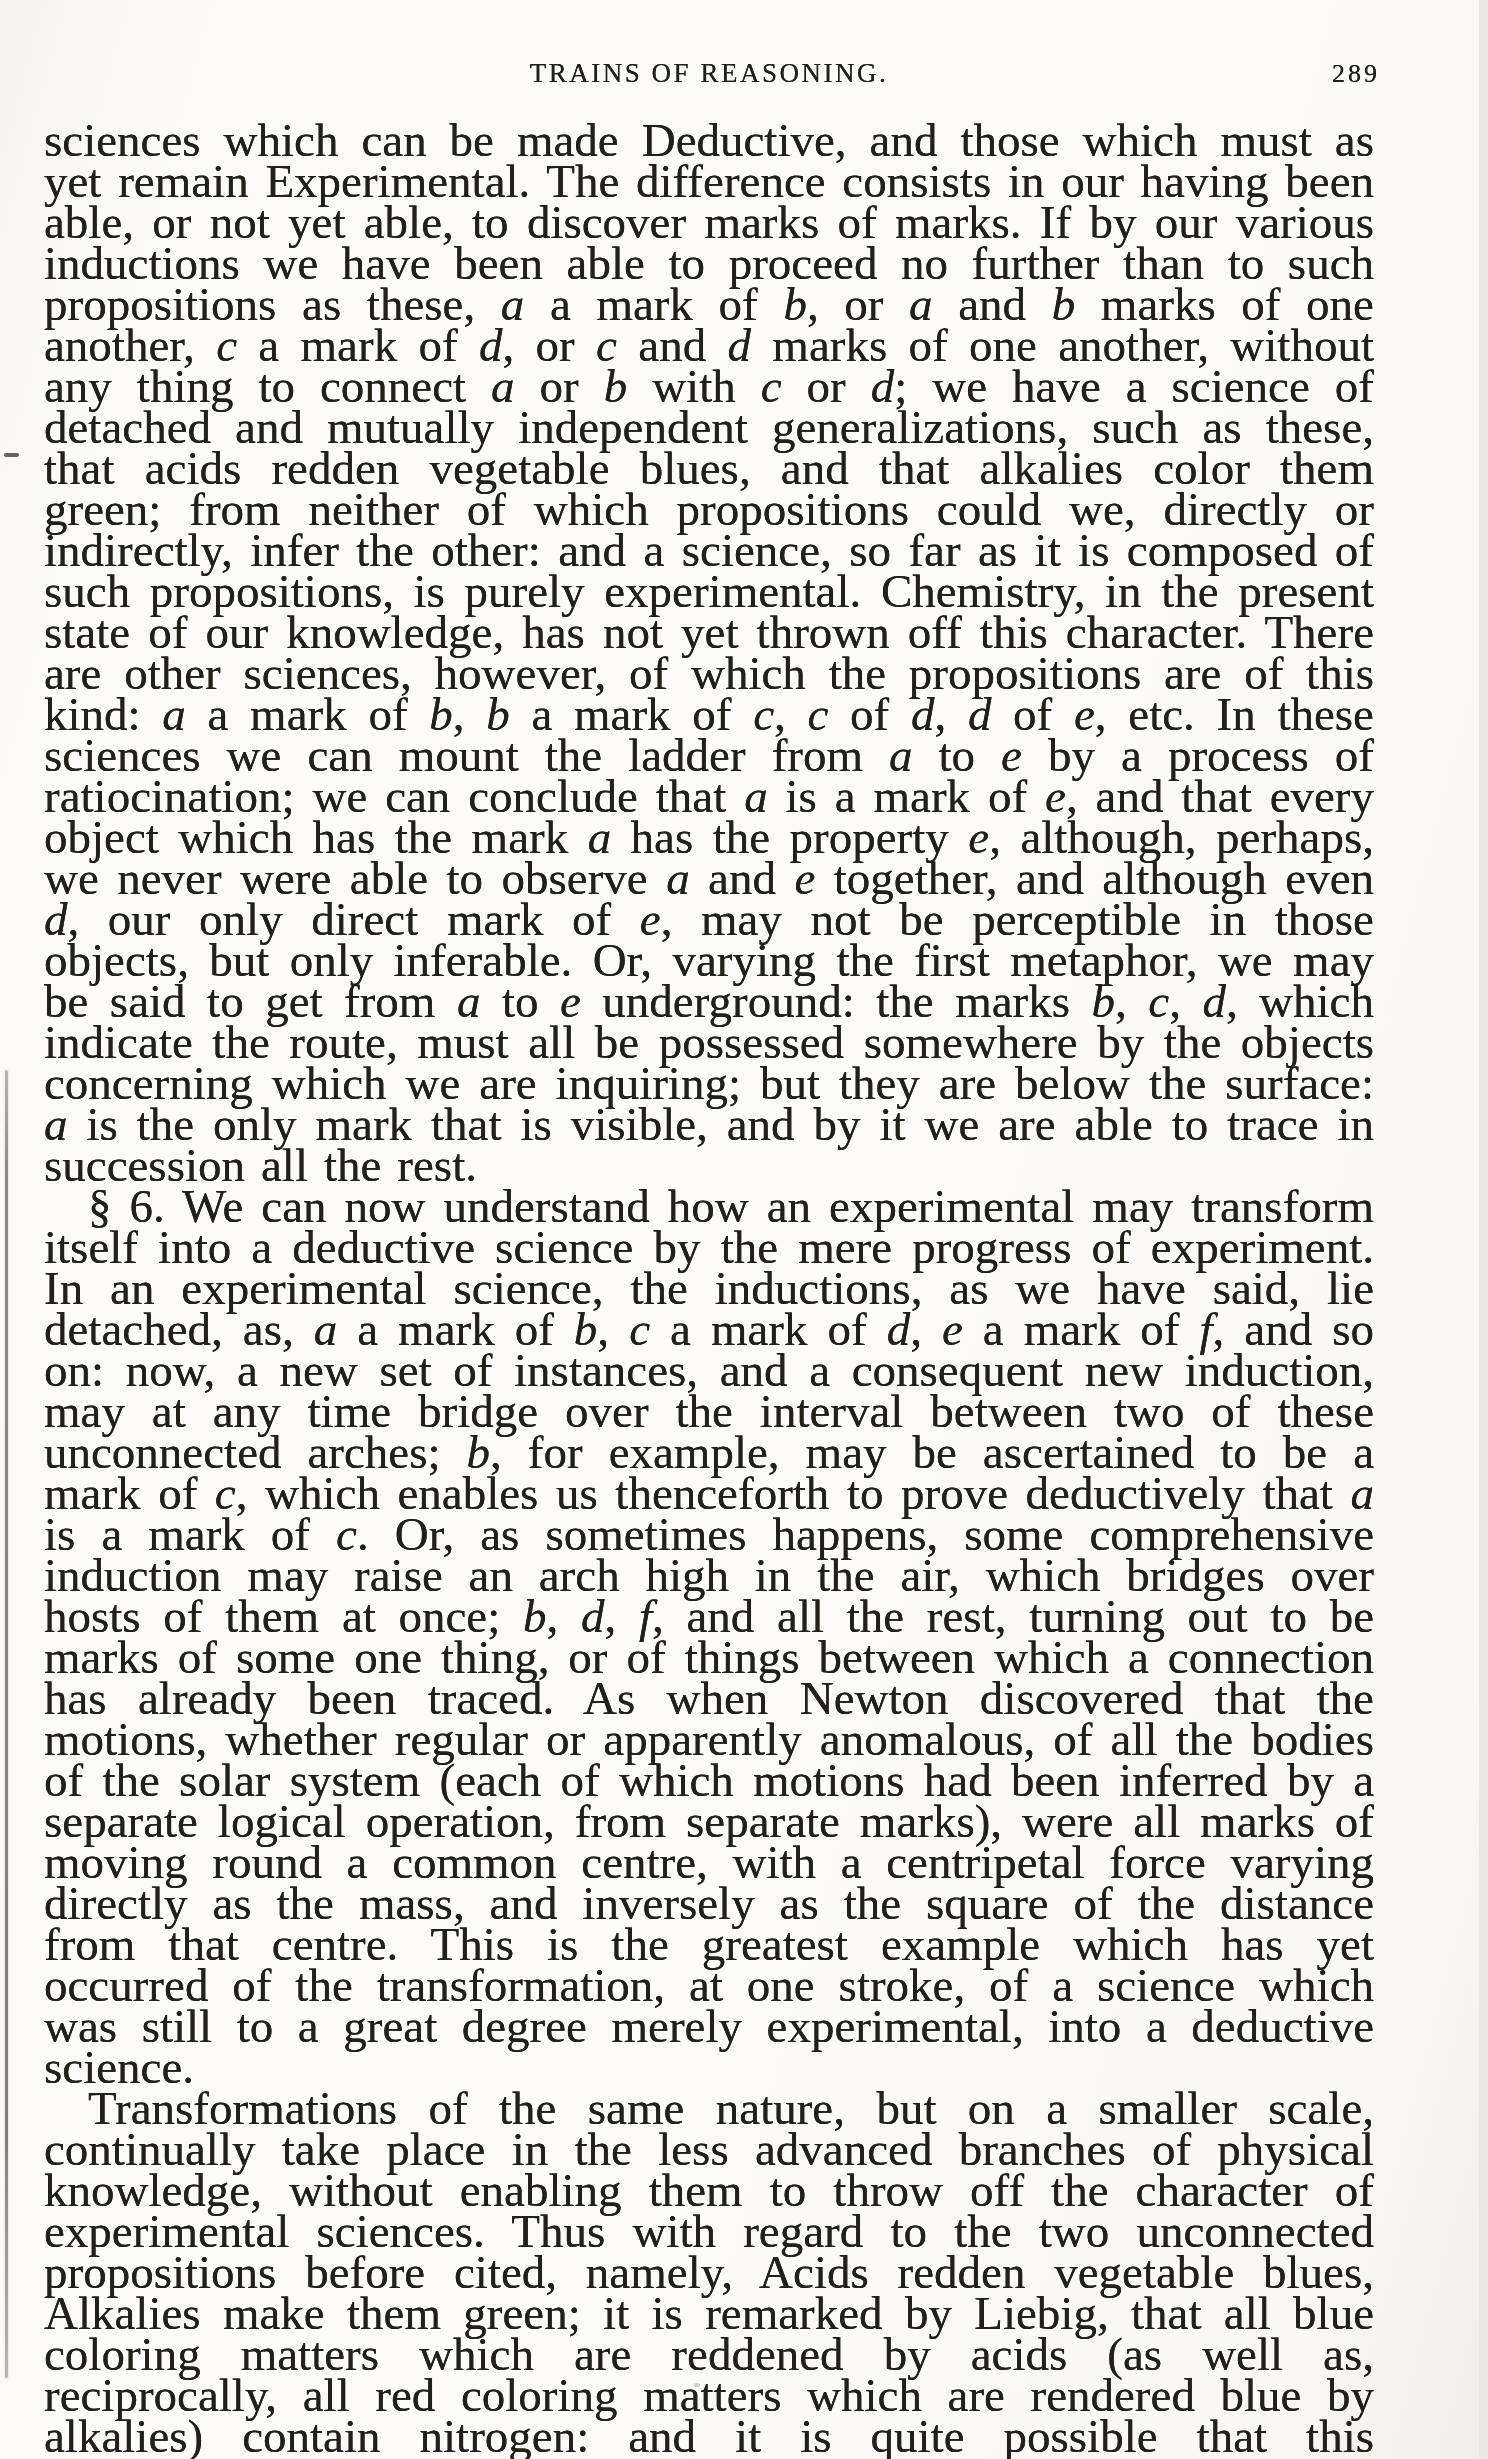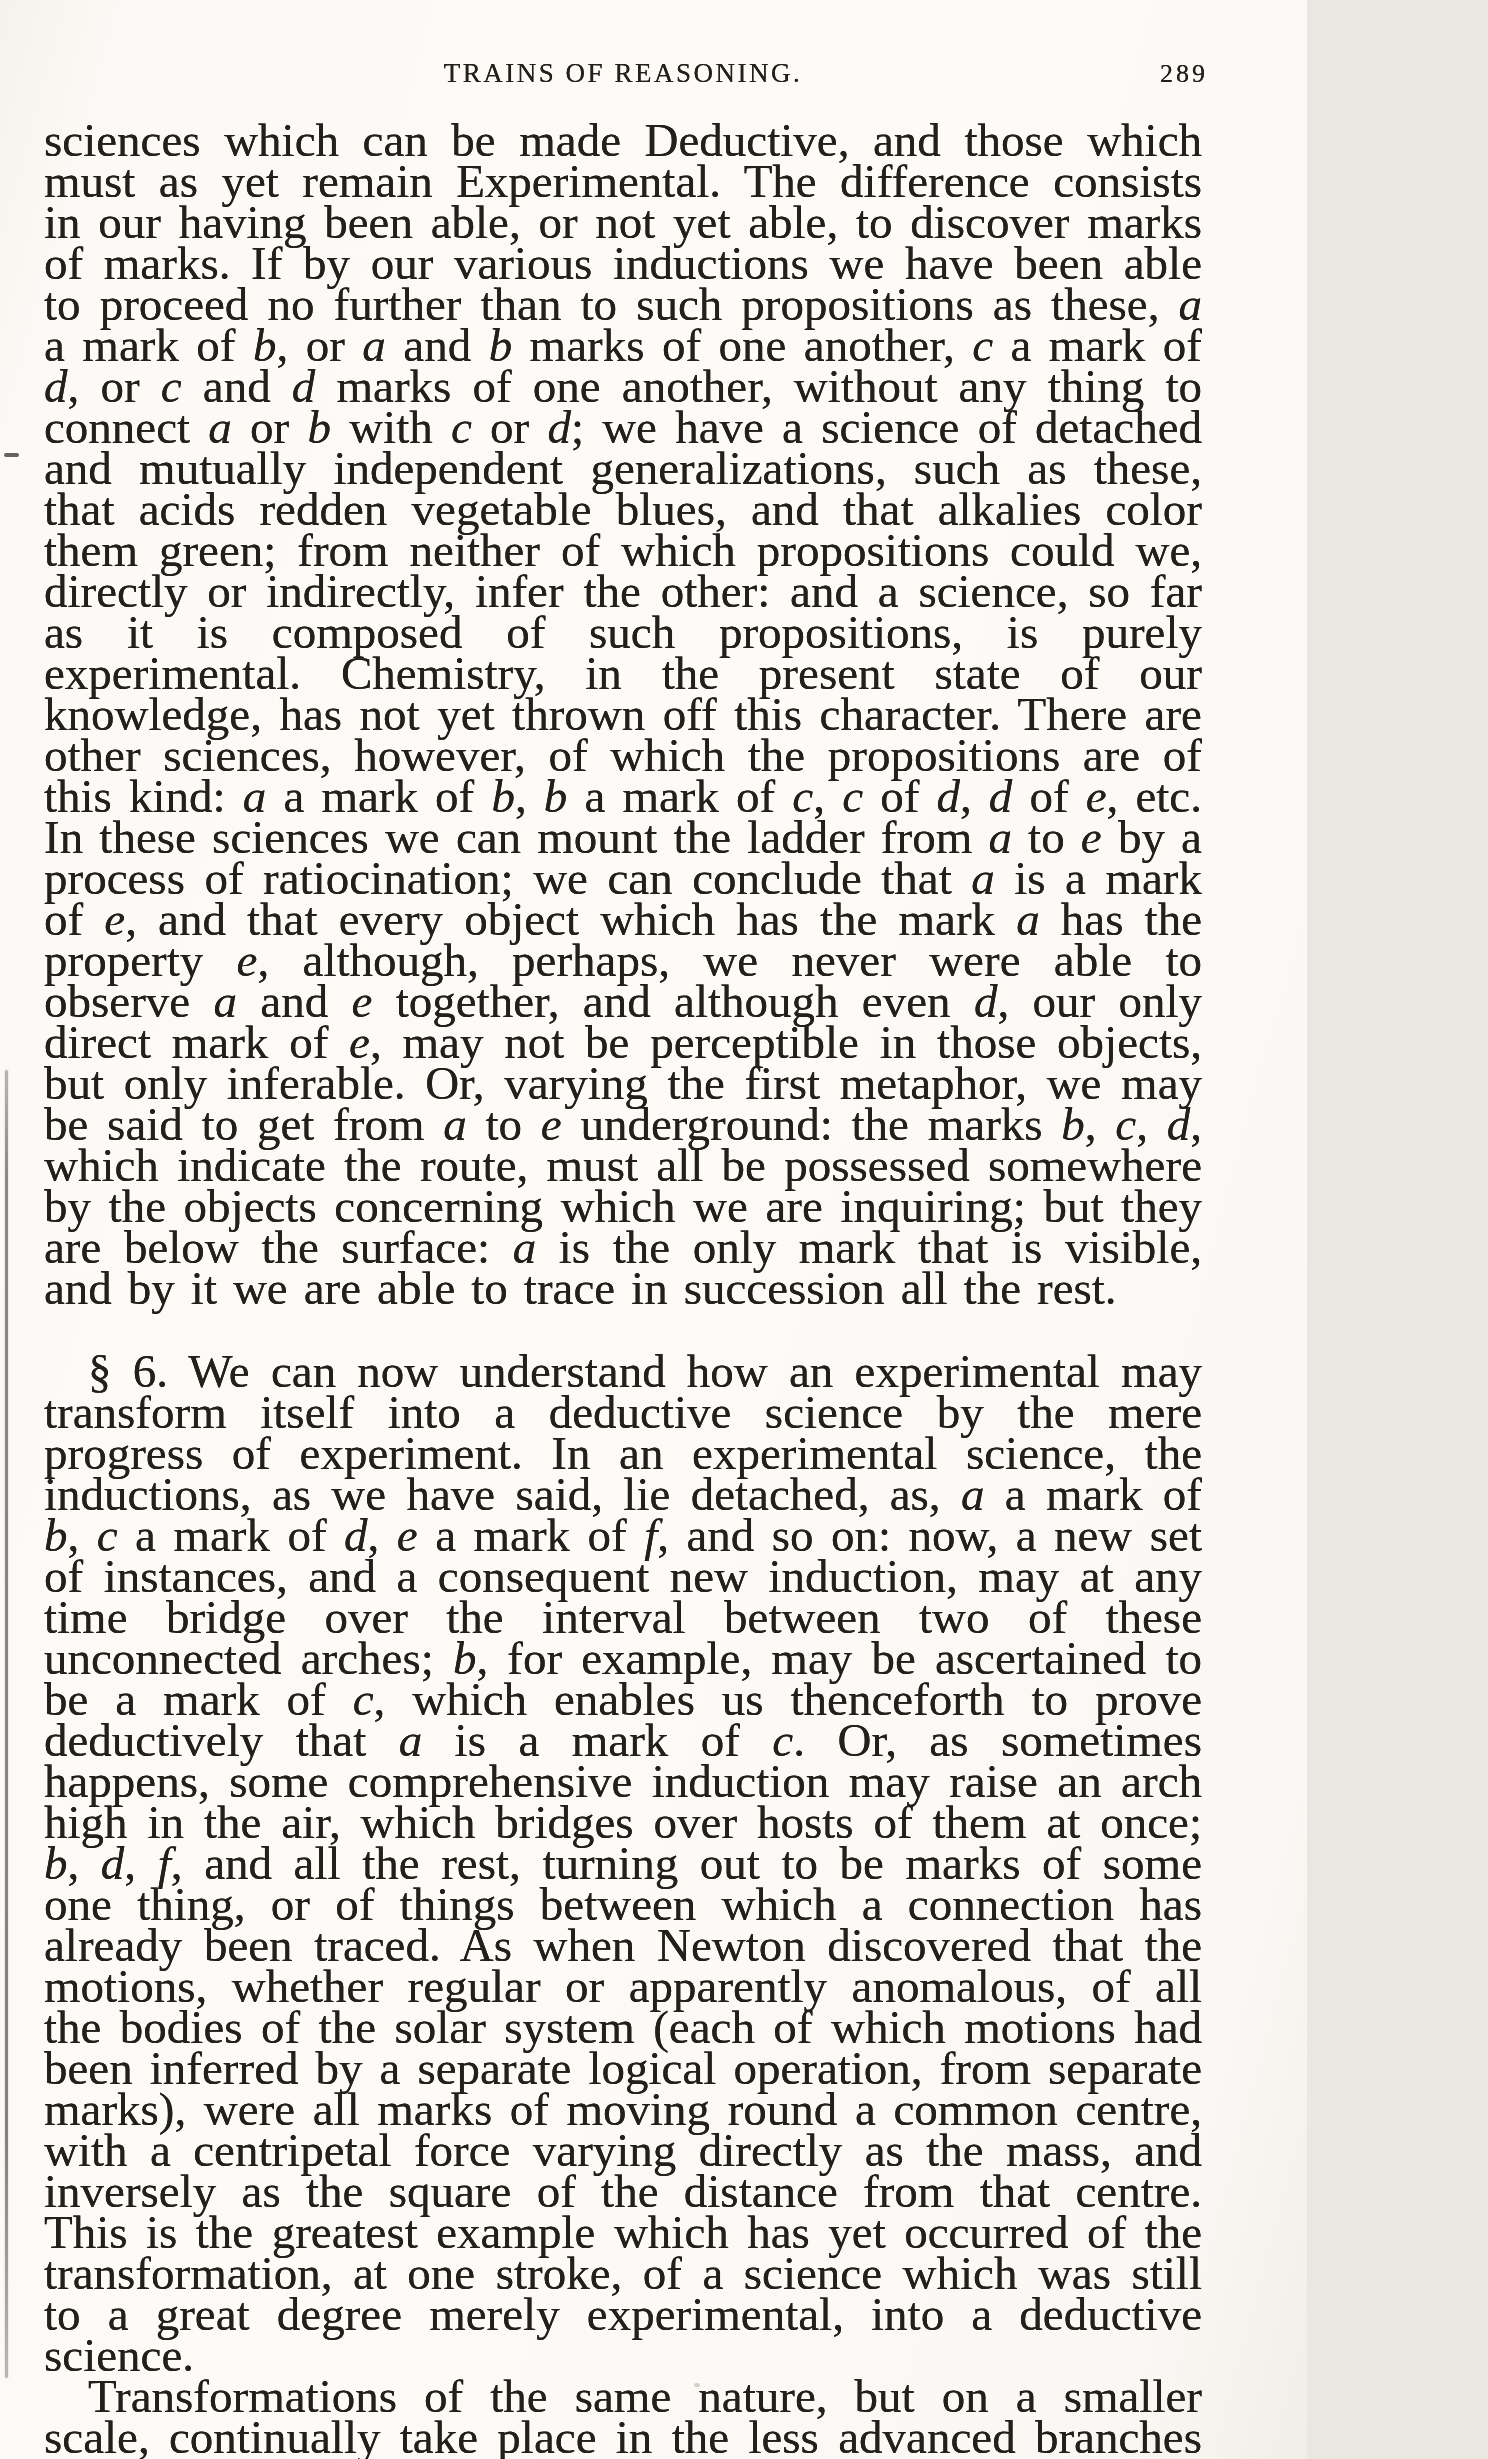--- a/index.html
+++ b/index.html
@@ -2,21 +2,21 @@
 <html lang="en"><head>
 <meta charset="utf-8">
 <style>
   html, body {
     margin: 0;
     padding: 0;
     background: #e9e7e2;
   }
   .scan-page {
     position: relative;
-    width: 1307px;
+    width: 1479px;
     height: 2460px;
     box-sizing: border-box;
     padding: 56px 105px 0 44px;
     background: linear-gradient(105deg, #f4f2ec 0%, #fbfaf6 7%, #fcfbf8 50%, #faf8f4 90%, #f0eee8 100%);
     color: #232019;
     font-family: "Liberation Serif", "DejaVu Serif", serif;
     overflow: hidden;
   }
   .running-head {
     position: relative;
@@ -45,21 +45,21 @@
     font-size: 47px;
     line-height: 41px;
     text-align: justify;
     word-spacing: 0.09em;
     hyphens: auto;
     -webkit-hyphens: auto;
     text-shadow: 0 0 0.4px currentColor;
   }
   .para { margin: 0; }
   .para.indent { text-indent: 44px; }
-  .para.spaced { margin-top: 42px; }
+  .para.spaced { }
   .text-block i { font-style: italic; }
 
   
   .artifact-vline {
     position: absolute;
     left: 5px;
     top: 1070px;
     width: 3px;
     height: 1308px;
     background: linear-gradient(#8a8a86, #3f3e3a 8%, #34332f 82%, #8d8c87);

